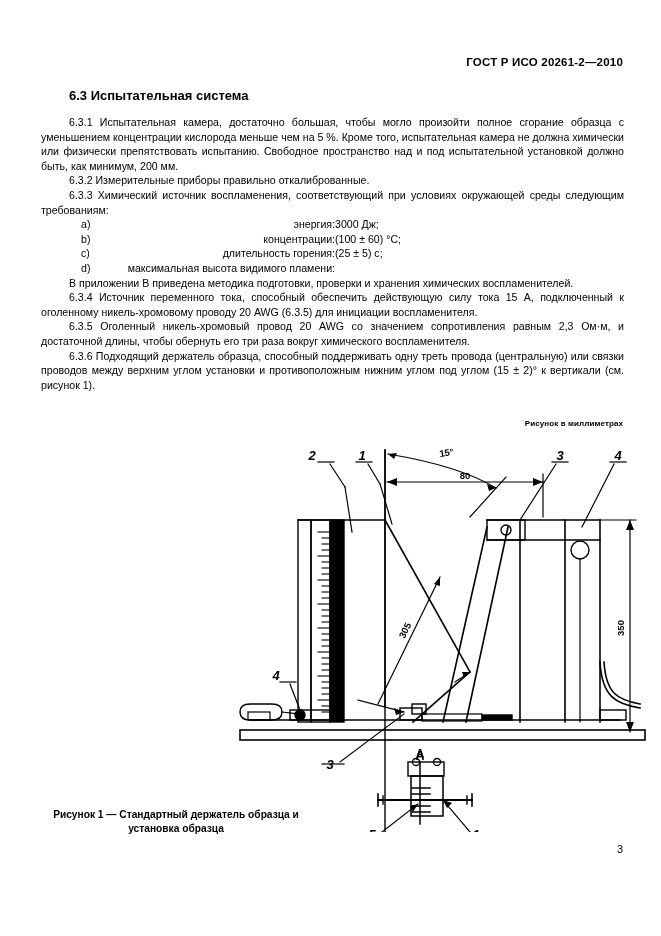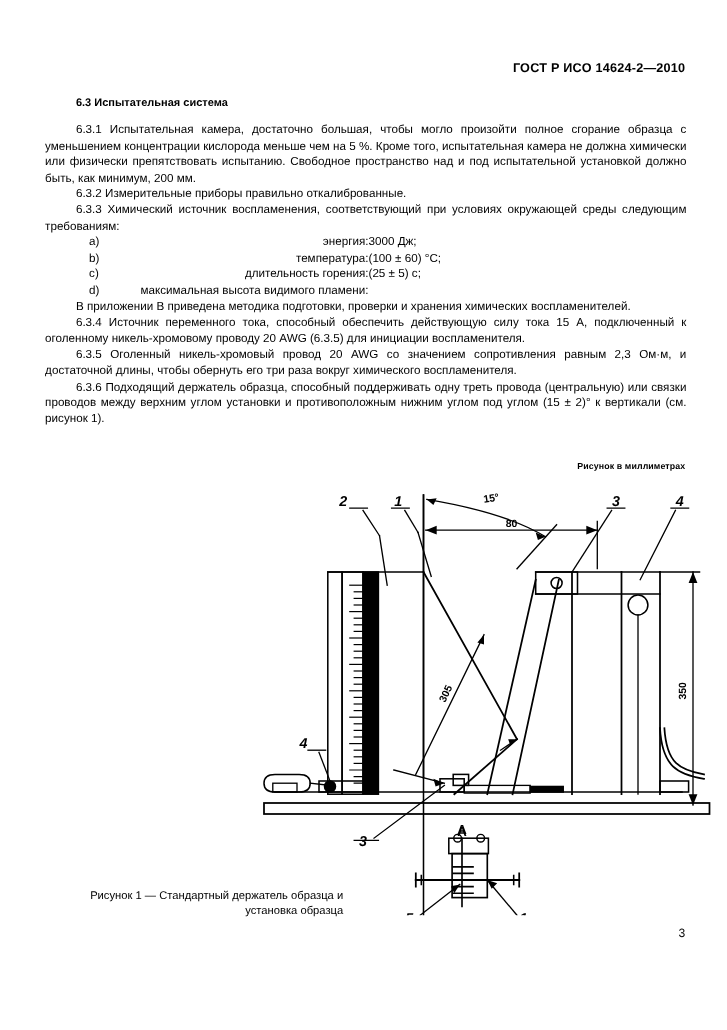--- a/index.html
+++ b/index.html
@@ -35,21 +35,21 @@
   }
 
   
   .body-text {
     position: absolute;
     left: 41px;
     top: 88px;
     width: 583px;
   }
   .sec-title {
-    font-size: 10px;
+    font-size: 13px;
     font-weight: bold;
     margin: 0 0 12px 0;
     padding-left: 28px;
   }
   .para {
     font-size: 10.6px;
     line-height: 14.6px;
     margin: 0 0 0 0;
     text-align: justify;
     text-indent: 28px;
@@ -96,57 +96,58 @@
     text-align: center;
   }
 
   .fig-caption {
     position: absolute;
     left: 40px;
     top: 808px;
     width: 272px;
     font-size: 10.2px;
     line-height: 14px;
-    text-align: right;
+    text-align: center;
+    font-weight: bold;
   }
 
   .page-number {
     position: absolute;
     right: 38px;
     top: 843px;
     font-size: 11px;
   }
 
   
 </style>
 </head>
 <body>
 
 <div class="page">
 
-  <div class="doc-header">ГОСТ Р ИСО 14624-2—2010</div>
+  <div class="doc-header">ГОСТ Р ИСО 20261-2—2010</div>
 
   <div class="body-text">
 
     <h2 class="sec-title">6.3  Испытательная система</h2>
 
     <p class="para">6.3.1  Испытательная камера, достаточно большая, чтобы могло произойти полное сгорание образца с уменьшением концентрации кислорода меньше чем на 5 %. Кроме того, испытательная камера не должна химически или физически препятствовать испытанию. Свободное пространство над и под испытательной установкой должно быть, как минимум, 200 мм.</p>
 
     <p class="para">6.3.2  Измерительные приборы правильно откалиброванные.</p>
 
     <p class="para">6.3.3  Химический источник воспламенения, соответствующий при условиях окружающей среды следующим требованиям:</p>
 
     <div class="list-row">
       <span class="list-marker">a)</span>
       <span class="list-label">энергия:</span>
       <span class="list-value">3000 Дж;</span>
     </div>
     <div class="list-row">
       <span class="list-marker">b)</span>
-      <span class="list-label">температура:</span>
+      <span class="list-label">концентрации:</span>
       <span class="list-value">(100 ± 60) °С;</span>
     </div>
     <div class="list-row">
       <span class="list-marker">c)</span>
       <span class="list-label">длительность горения:</span>
       <span class="list-value">(25 ± 5) с;</span>
     </div>
     <div class="list-row">
       <span class="list-marker">d)</span>
       <span class="list-label">максимальная высота видимого пламени:</span>

